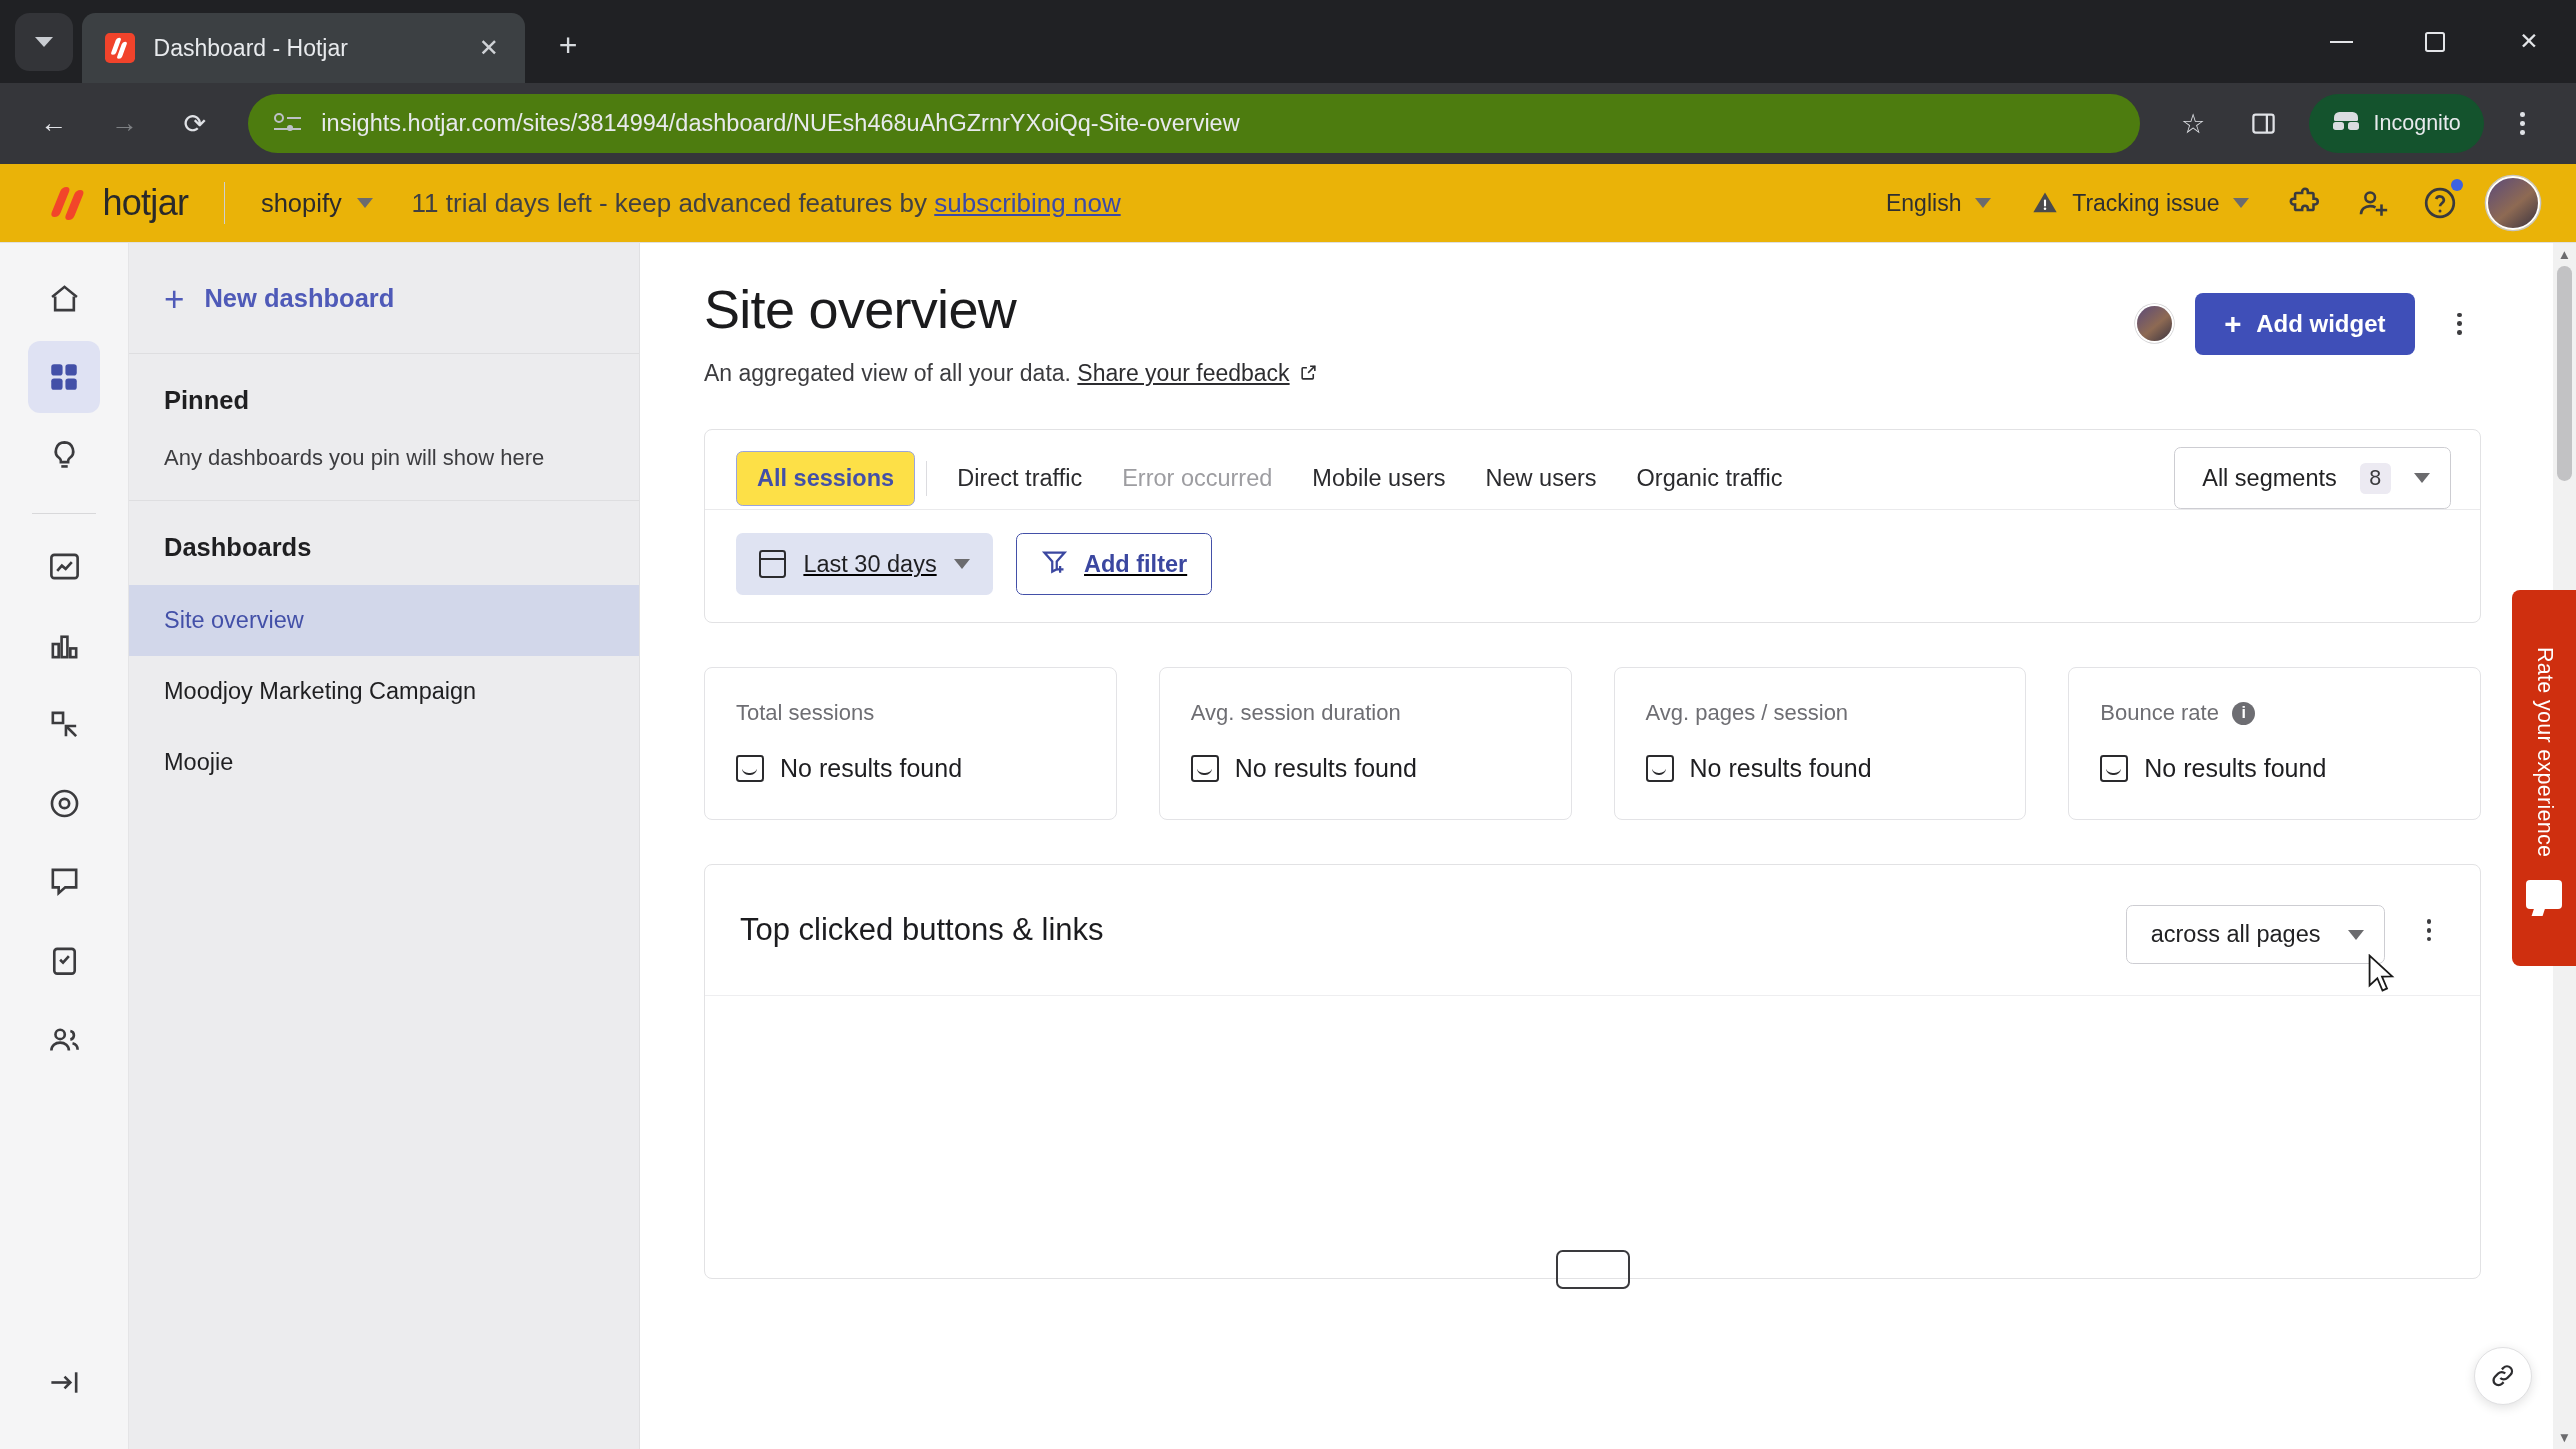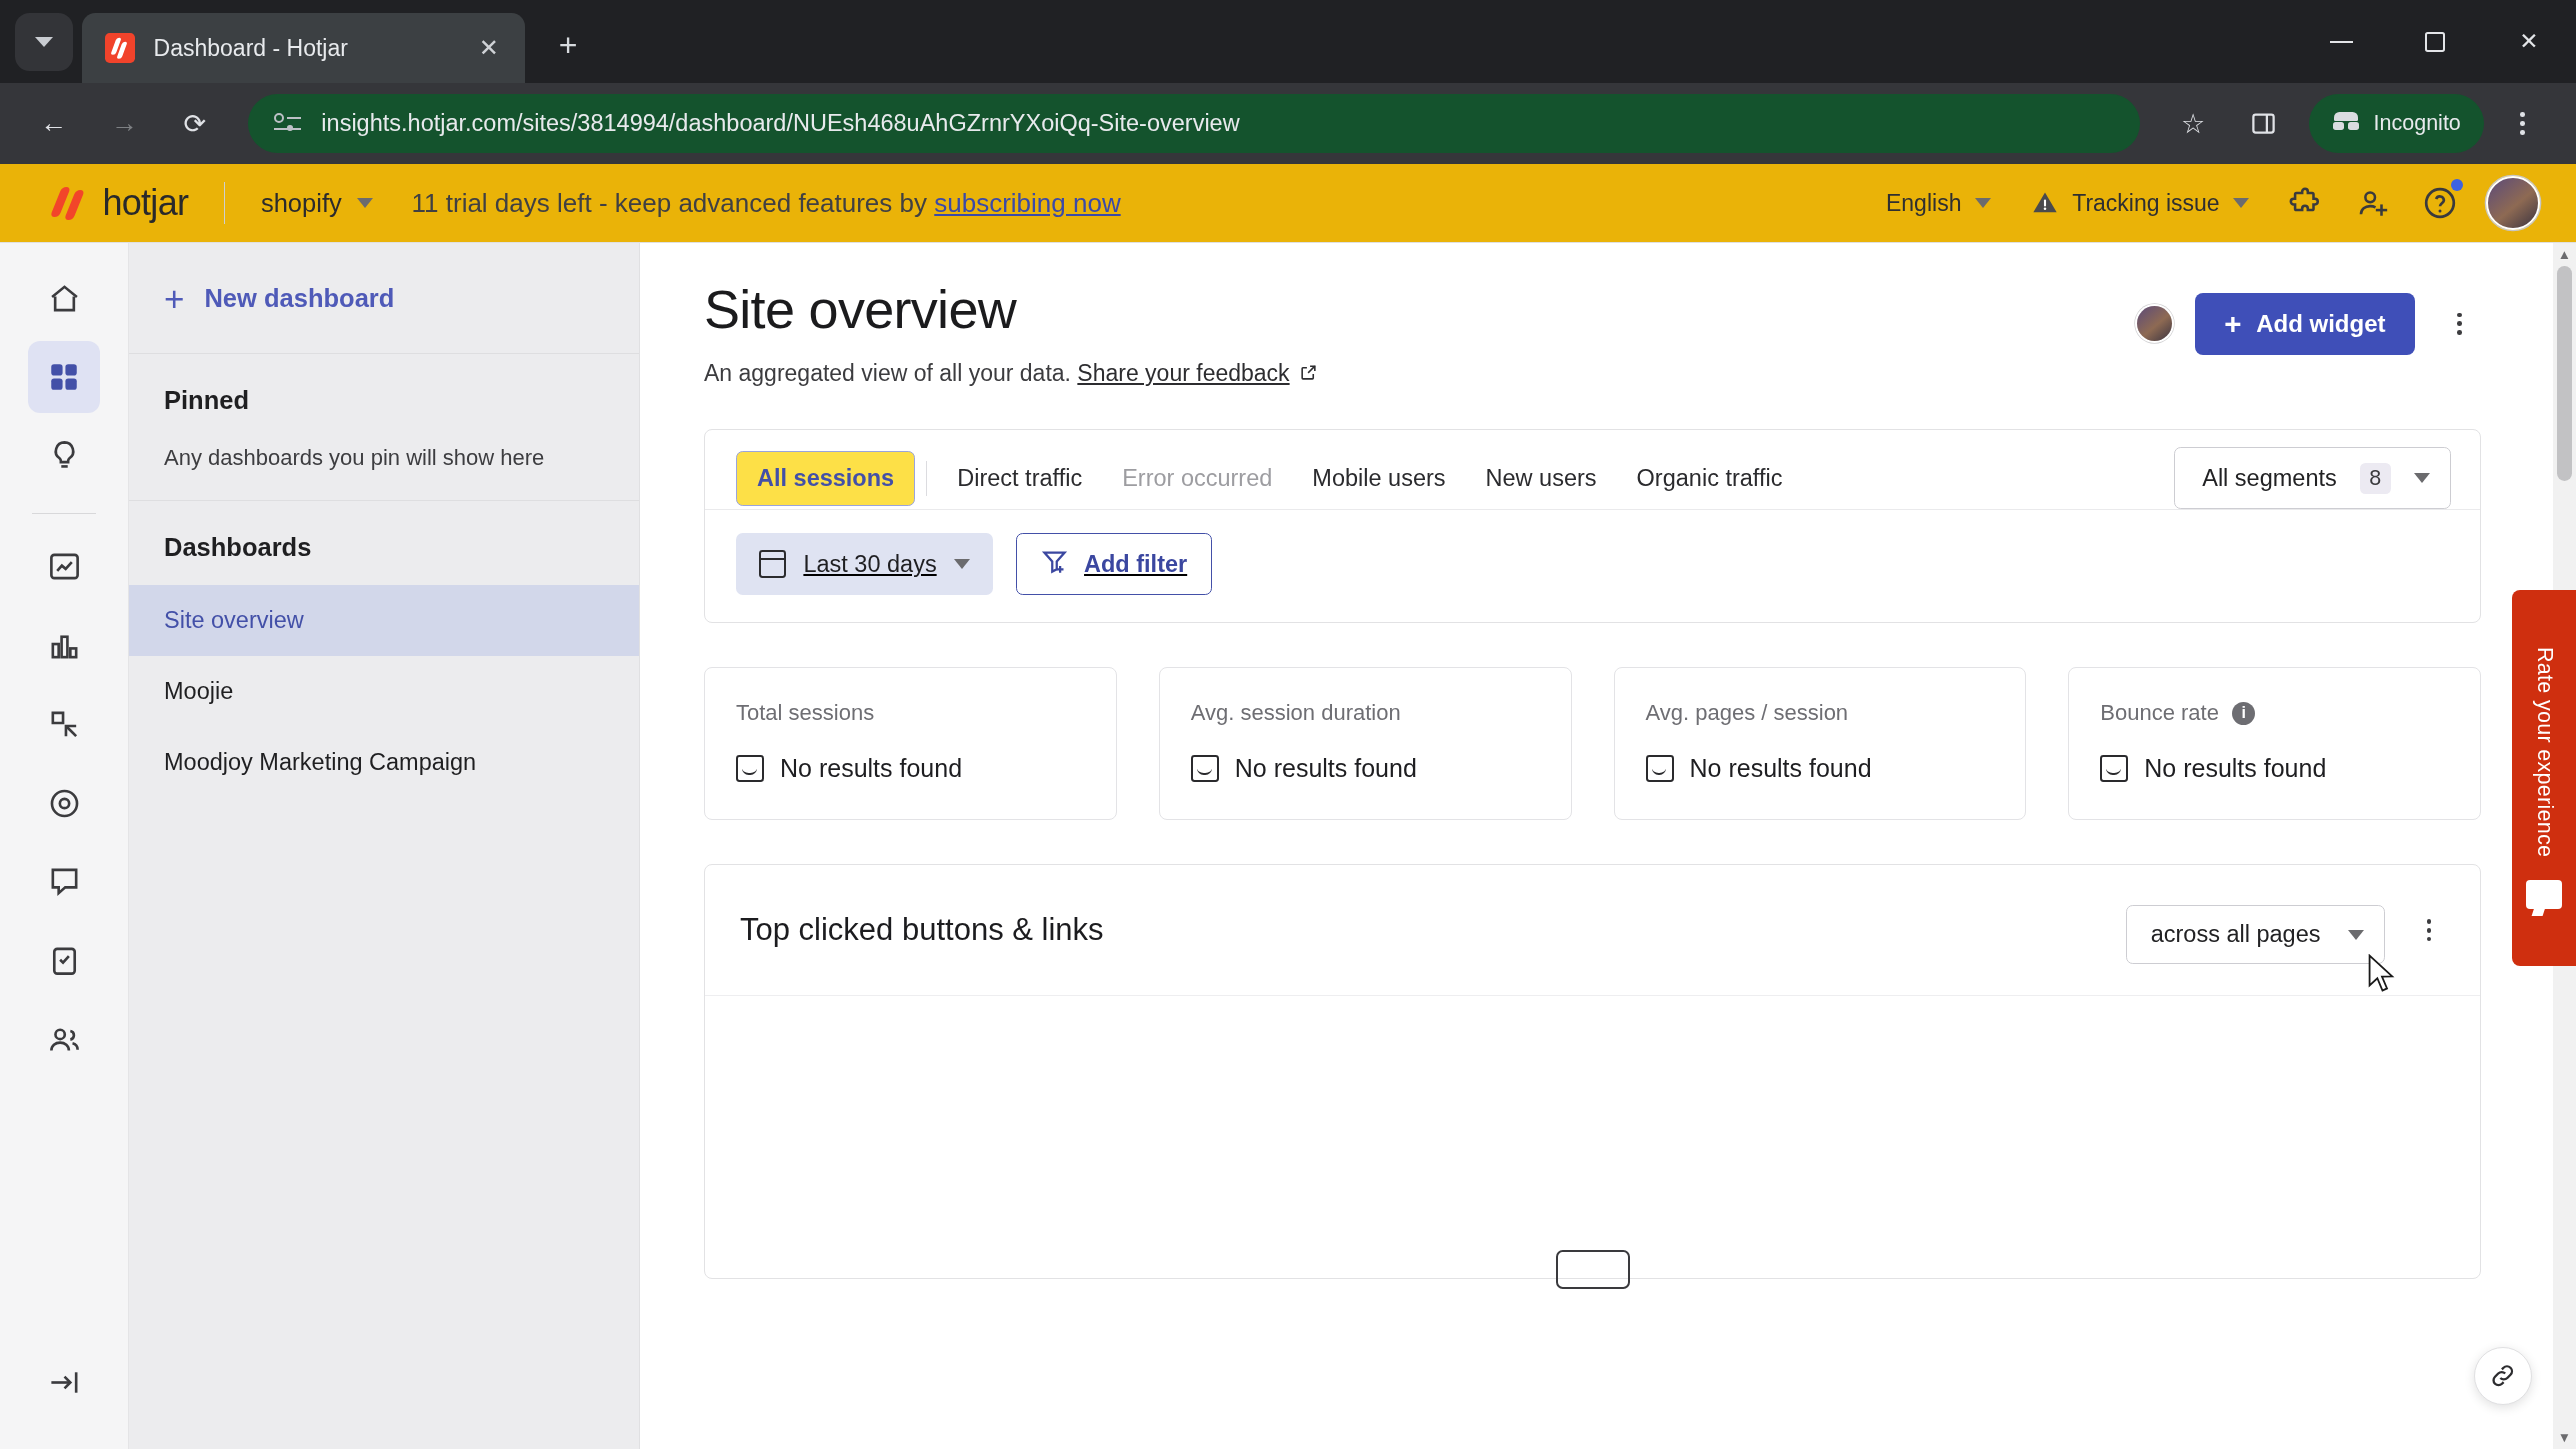--- a/index.html
+++ b/index.html
@@ -82,21 +82,21 @@
     height: 81px; display: flex; align-items: center;
     padding: 0 21.5px; background: #35363a; gap: 6.7px;
   }
   .nav-btn {
     width: 64px; height: 64px; border-radius: 50%;
     display: flex; align-items: center; justify-content: center;
     color: #e0e2e6; font-size: 27px; flex: none;
   }
   .nav-btn.disabled { color: #7e8184; }
   .omnibox {
-    flex: 1; height: 59px; background: #14532d; border-radius: 29.5px;
+    flex: 1; height: 59px; background: #4d7c0f; border-radius: 29.5px;
     display: flex; align-items: center; padding: 12px 23px; margin: 0 14.8px;
     gap: 19px; min-width: 0;
   }
   .omni-icon { width: 31px; height: 31px; flex: none; position: relative; }
   .omni-icon .ring {
     position: absolute; left: 2.7px; top: 5.4px;
     width: 10px; height: 10px; border: 2.3px solid #bdc1c6; border-radius: 50%;
   }
   .omni-icon .l1 { position: absolute; left: 16px; top: 8.7px; width: 13.4px; height: 2.3px; background: #bdc1c6; }
   .omni-icon .l2 { position: absolute; left: 2.7px; top: 20px; width: 27px; height: 2.3px; background: #bdc1c6; }
@@ -525,24 +525,24 @@
         <div class="dp-note">Any dashboards you pin will show here</div>
       </div>
 
       <div class="dp-sec2">
         <div class="dp-h">Dashboards</div>
         <div style="margin-top:23px">
           <div class="dp-item active">
             <span>Site overview</span>
           </div>
           <div class="dp-item">
+            <span>Moodjoy Marketing Campaign</span>
+          </div>
+          <div class="dp-item">
             <span>Moojie</span>
-          </div>
-          <div class="dp-item">
-            <span>Moodjoy Marketing Campaign</span>
           </div>
         </div>
       </div>
     </div>
 
     <div class="main">
       <div class="main-inner">
 
         <div class="title-row">
           <div>

